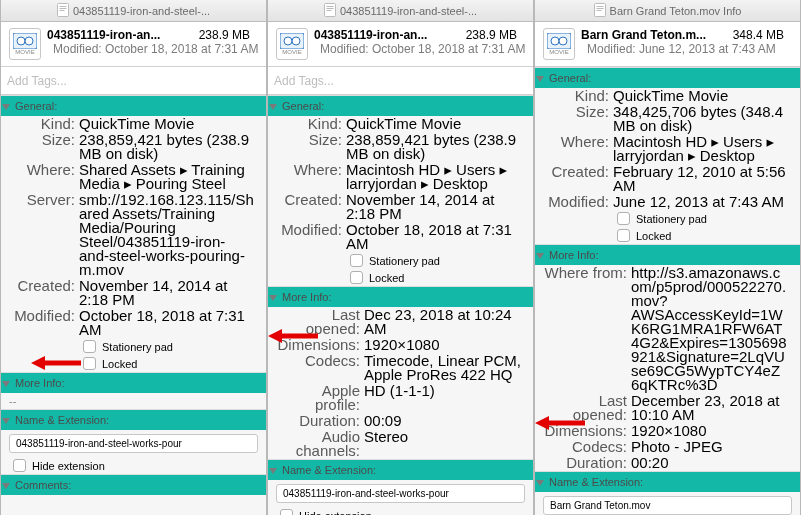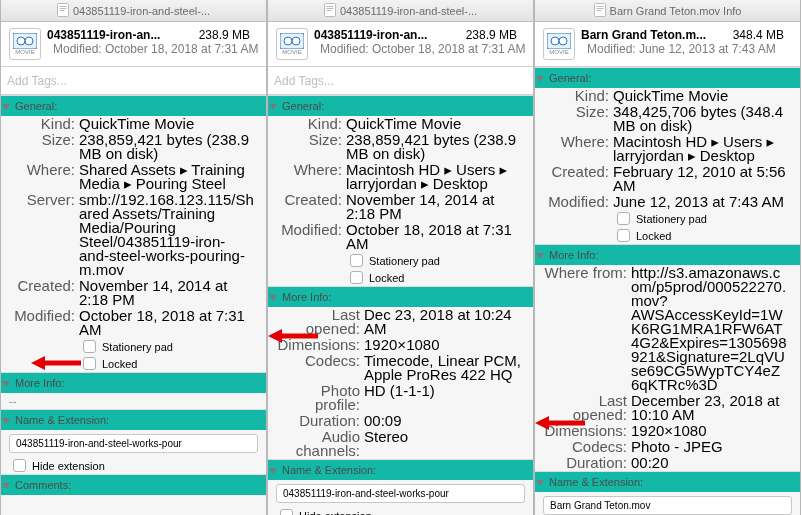--- a/index.html
+++ b/index.html
@@ -340,21 +340,21 @@
         </div>
         <div class="kv wide">
           <div class="k">Dimensions:</div>
           <div class="v">1920×1080</div>
         </div>
         <div class="kv wide">
           <div class="k">Codecs:</div>
           <div class="v">Timecode, Linear PCM, Apple ProRes 422 HQ</div>
         </div>
         <div class="kv wide">
-          <div class="k">Photo profile:</div>
+          <div class="k">Apple profile:</div>
           <div class="v">HD (1-1-1)</div>
         </div>
         <div class="kv wide">
           <div class="k">Duration:</div>
           <div class="v">00:09</div>
         </div>
         <div class="kv wide">
           <div class="k">Audio channels:</div>
           <div class="v">Stereo</div>
         </div>

